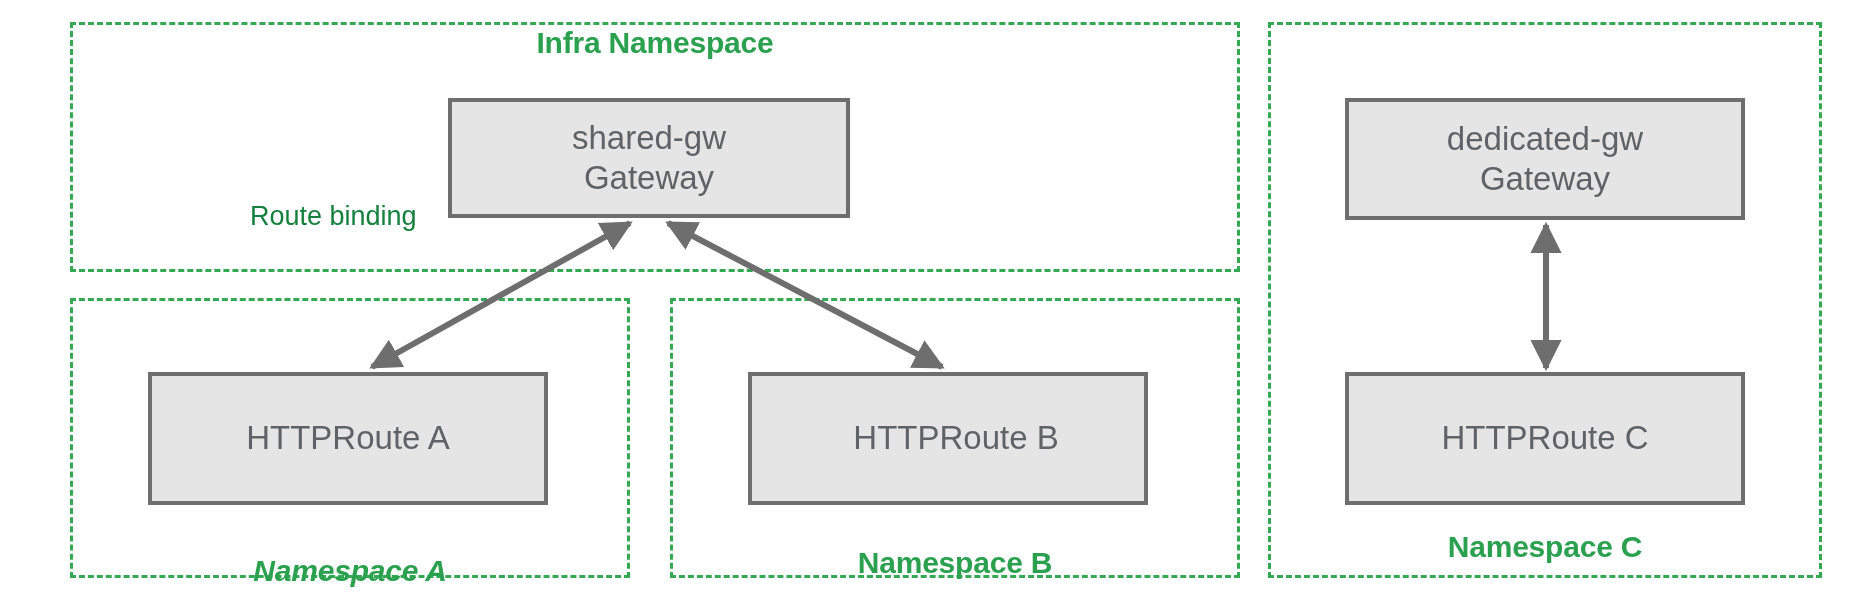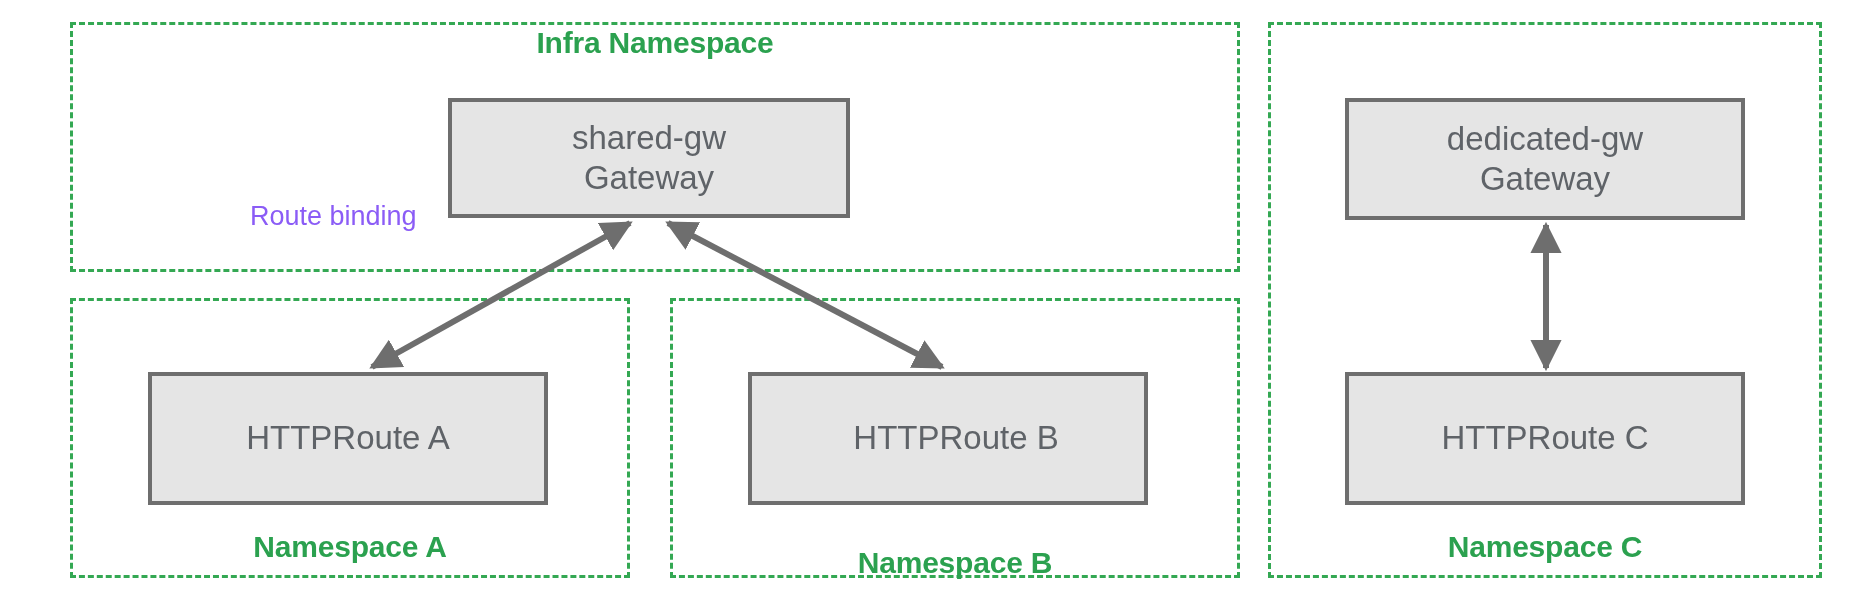--- a/index.html
+++ b/index.html
@@ -49,21 +49,21 @@
     color: #5f6368;
     font-size: 33px;
     font-weight: normal;
     line-height: 1.22;
     text-align: center;
   }
   .res-line { display: block; }
   
   .edge-label {
     position: absolute;
-    color: #8b5cf6;
+    color: #15803d;
     font-size: 27px;
     white-space: nowrap;
     line-height: 1;
   }
   
   #arrows {
     position: absolute;
     left: 0;
     top: 0;
     width: 1860px;
@@ -73,21 +73,21 @@
 </style>
 </head>
 <body>
 
 <div id="canvas">
 
   <div class="ns-box" style="left:70px; top:22px; width:1170px; height:250px;"></div>
   <div class="ns-label" style="left:70px; top:28px; width:1170px;">Infra Namespace</div>
 
   <div class="ns-box" style="left:70px; top:298px; width:560px; height:280px;"></div>
-  <div class="ns-label" style="left:70px; top:532px; width:560px;">Namespace A</div>
+  <div class="ns-label" style="left:70px; top:556px; width:560px;font-style:italic;">Namespace A</div>
 
   <div class="ns-box" style="left:670px; top:298px; width:570px; height:280px;"></div>
   <div class="ns-label" style="left:670px; top:548px; width:570px;">Namespace B</div>
 
   <div class="ns-box" style="left:1268px; top:22px; width:554px; height:556px;"></div>
   <div class="ns-label" style="left:1268px; top:532px; width:554px;">Namespace C</div>
 
   <div class="res-box" style="left:448px; top:98px; width:402px; height:120px;">
     <span class="res-line">shared-gw</span>
     <span class="res-line">Gateway</span>

